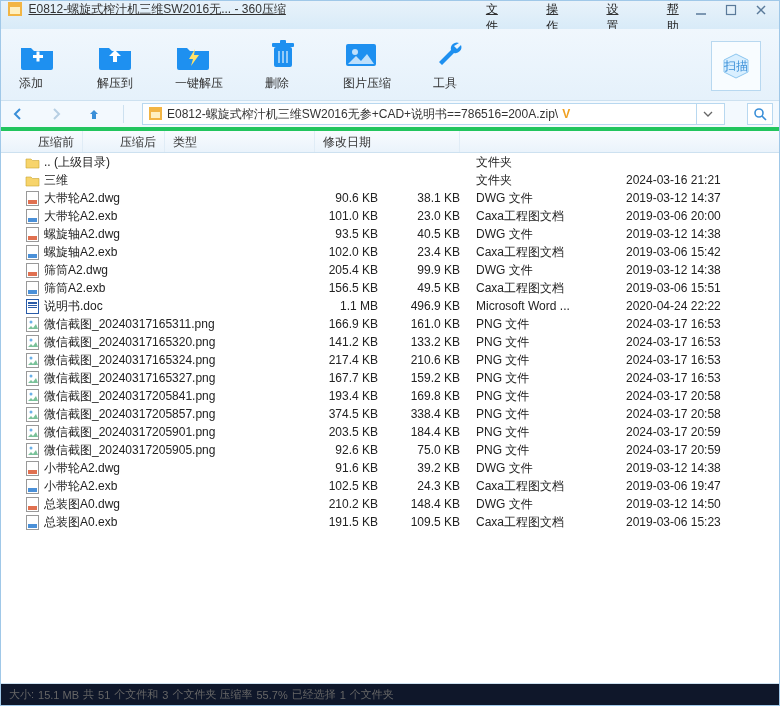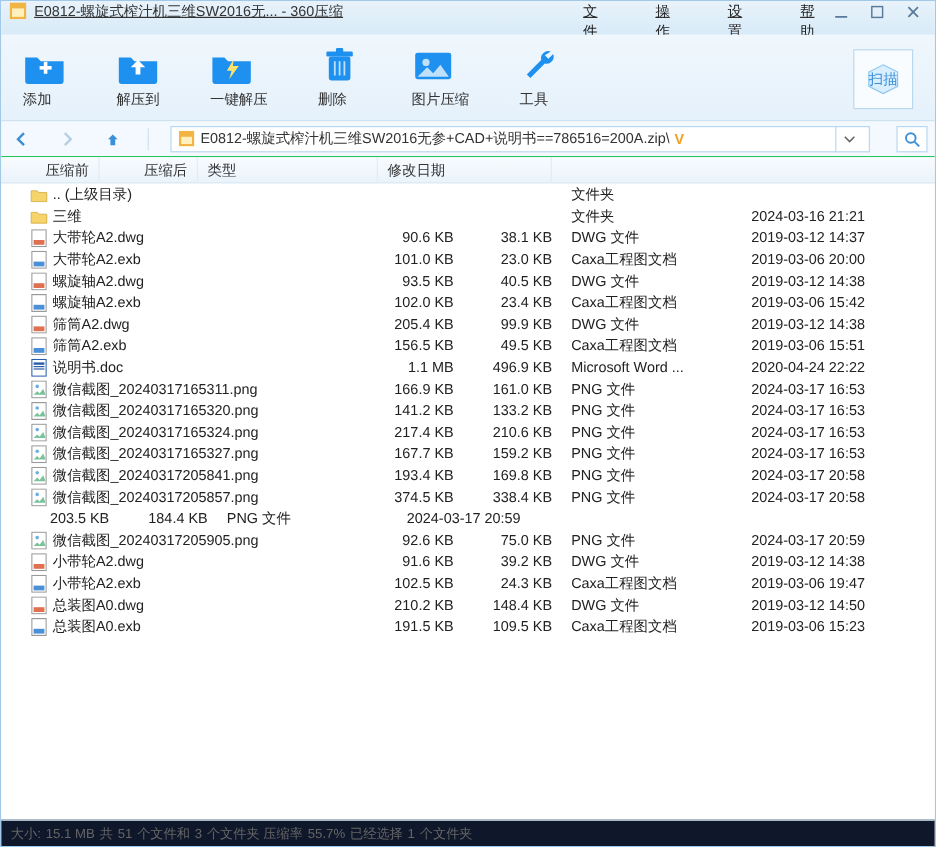--- a/index.html
+++ b/index.html
@@ -12,21 +12,21 @@
 .titlebar .tmenus span { cursor: default; }
 .titlebar .spacer { flex: 1; }
 .titlebar .wbtns { display:flex; gap: 6px; }
 .titlebar .wbtn { width: 24px; height: 18px; display:flex; align-items:center; justify-content:center; color:#5a7a9a; }
 
 .toolbar { height: 72px; background: linear-gradient(#f0f7fd, #e5f1fb); display:flex; align-items:center; padding: 0 18px; gap: 42px; border-bottom: 1px solid #cde1f0; position: relative; }
 .tbitem { display:flex; flex-direction:column; align-items:flex-start; gap: 2px; font-size: 12px; color:#333; }
 .tbicon { width: 36px; height: 36px; display:flex; align-items:center; justify-content:center; }
 .scanbox { position:absolute; right: 18px; top: 12px; width: 50px; height: 50px; border: 1px solid #b8d8f0; display:flex; align-items:center; justify-content:center; font-size: 12px; background:#f8fcff; color:#3a8fd8; font-weight: normal; }
 
-.navbar { height: 30px; background: #f3f9fe; border-bottom: 1px solid #22c55e; display:flex; align-items:center; padding: 0 6px; gap: 16px; }
+.navbar { height: 30px; background: #f3f9fe; border-bottom: 4px solid #22c55e; display:flex; align-items:center; padding: 0 6px; gap: 16px; }
 .navbar .nb { width: 22px; height: 22px; display:flex; align-items:center; justify-content:center; color:#3a8fd8; }
 .navbar .nsep { width:1px; height:18px; background:#cde1f0; margin: 0 2px; }
 .navbar .path { flex:1; height: 22px; border: 1px solid #b8d8f0; background:#fff; display:flex; align-items:center; padding: 0 6px; font-size: 12px; color:#333; }
 .navbar .path .picon { width: 14px; height:14px; margin-right: 4px; }
 .navbar .ptxt { white-space: nowrap; overflow: hidden; }
 .navbar .vbadge { color:#f0a020; font-weight:bold; margin-left: 4px; }
 .navbar .drop { width: 22px; height: 22px; display:flex; align-items:center; justify-content:center; color:#666; border-left:1px solid #b8d8f0; }
 .navbar .search { width: 26px; height: 22px; border:1px solid #b8d8f0; background:#fff; display:flex; align-items:center; justify-content:center; color:#3a8fd8; margin-left: 6px;}
 
 .header-row { height: 22px; background: linear-gradient(#f8fbfe, #eaf3fb); border-bottom: 1px solid #cde1f0; display:flex; font-size:12px; color:#333; }
@@ -427,20 +427,30 @@
           </svg>
         </span>
         <span>微信截图_20240317205857.png</span>
       </div>
       <div class="c col-pre">374.5 KB</div>
       <div class="c col-post">338.4 KB</div>
       <div class="c col-type">PNG 文件</div>
       <div class="c col-date">2024-03-17 20:58</div>
     </div>
     <div class="row">
+      <div class="c nm col-name">
+        <span class="ico">
+          <svg width="13" height="15" viewBox="0 0 13 15">
+            <rect x="0.5" y="0.5" width="12" height="14" fill="#fff" stroke="#999"></rect>
+            <circle cx="5" cy="5" r="1.5" fill="#6ab0e8"></circle>
+            <path d="M2 12 l3 -3 2 2 3 -4 2 5 z" fill="#7ac29a"></path>
+          </svg>
+        </span>
+        <span>微信截图_20240317205901.png</span>
+      </div>
       <div class="c col-pre">203.5 KB</div>
       <div class="c col-post">184.4 KB</div>
       <div class="c col-type">PNG 文件</div>
       <div class="c col-date">2024-03-17 20:59</div>
     </div>
     <div class="row">
       <div class="c nm col-name">
         <span class="ico">
           <svg width="13" height="15" viewBox="0 0 13 15">
             <rect x="0.5" y="0.5" width="12" height="14" fill="#fff" stroke="#999"></rect>

